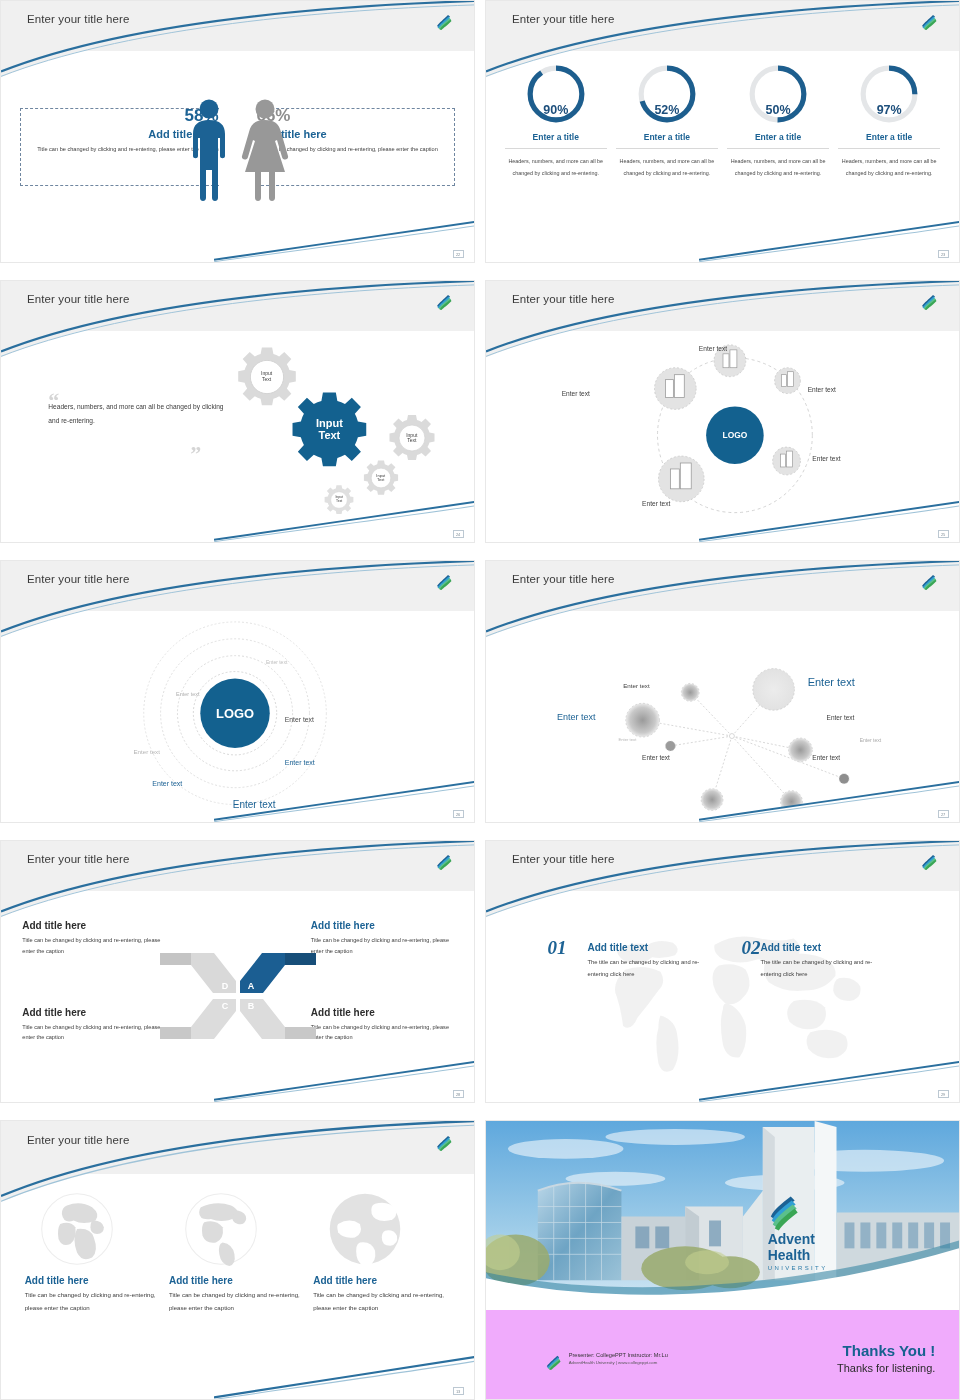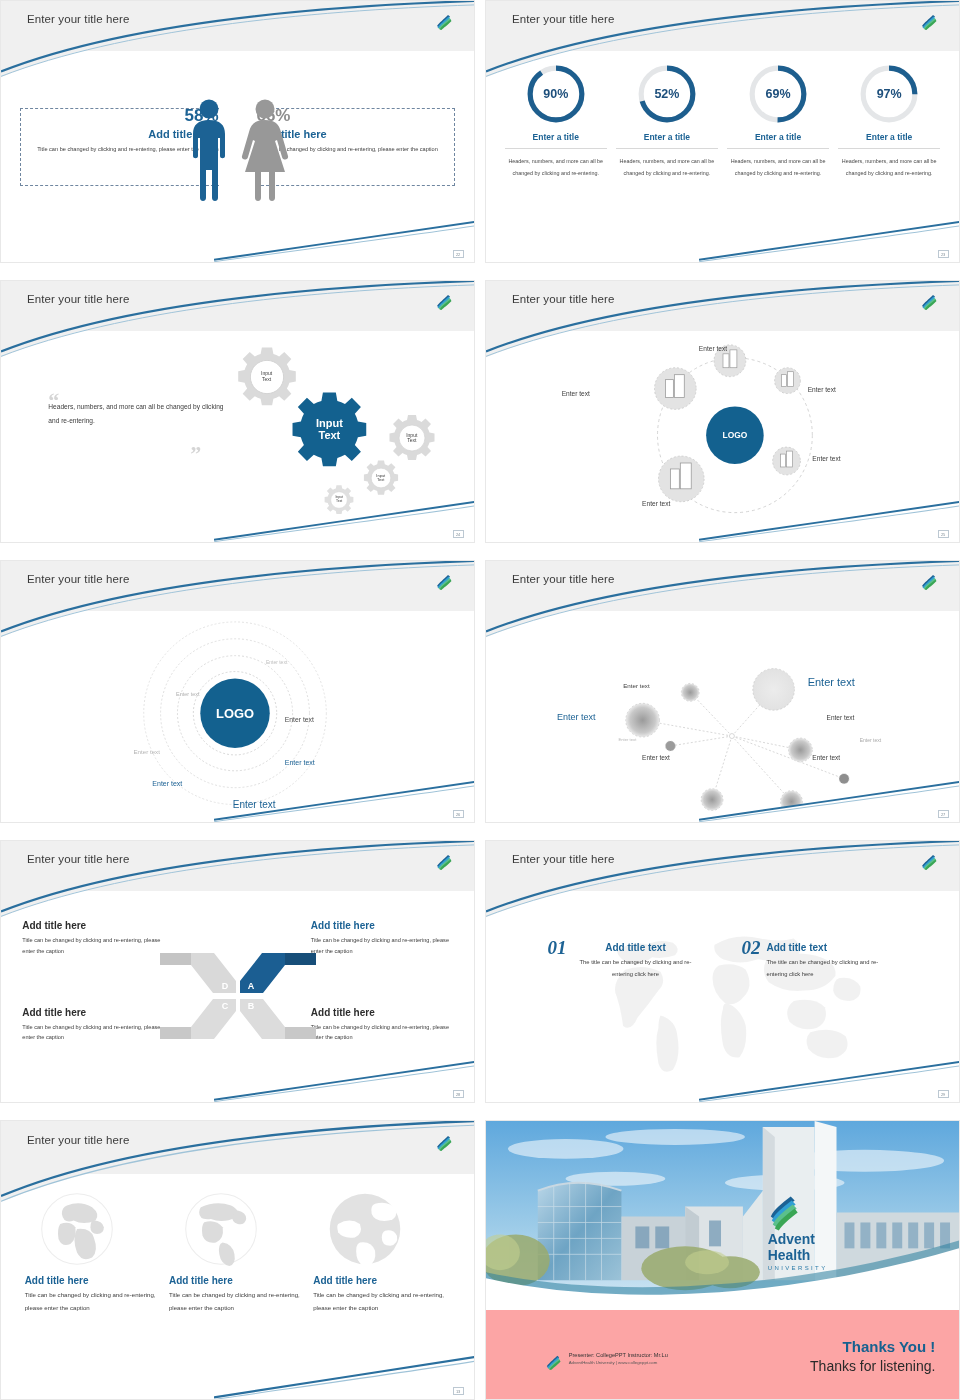--- a/index.html
+++ b/index.html
@@ -61,21 +61,21 @@
   .s1-right{ position:absolute; right:4%; top:26%; width:42%; text-align:left; }
   .s1-left .pct{ color:#1c6294;}
   .s1-right .pct{ color:#8d8d8d;}
   .s1-fig { position:absolute; left:50%; top:21%; transform:translateX(-50%); }
   .dashbox { position:absolute; border:1px dashed #6f86a0; }
 
   
   .donuts { position:absolute; left:3%; top:6%; width:94%; display:flex; justify-content:space-around;}
   .donut-col { width:23%; text-align:center; }
   .donut-wrap{ position:relative; width:62px;height:62px;margin:0 auto; }
-  .donut-val { position:absolute; left:0; top:0; width:100%; height:100%;
+  .donut-val { position:absolute; left:0; top:16px; width:100%; height:100%;
                display:flex;align-items:center;justify-content:center;
                font-size:12.5px;font-weight:bold;color:#1d4f7c; }
   .donut-title{ font-size:8.5px;font-weight:bold;color:#1c6294;margin-top:7px;
                 padding-bottom:6px;border-bottom:1px solid #d8d8d8; }
   .donut-desc{ font-size:5.4px;color:#4a4a4a;line-height:2.1;margin-top:7px;}
 
   
   .quote-block{ position:absolute; left:10%; top:33%; width:38%; }
   .quote-txt{ font-size:6.6px;color:#3c3c3c;line-height:2.1; }
   .qmark{ font-size:22px;color:#d5d5d5;font-weight:bold;font-family:"Liberation Serif",serif;line-height:.6;}
@@ -92,24 +92,24 @@
         font-family:"Liberation Serif",serif;}
   .numtitle{ font-size:10px;font-weight:bold;color:#1c6294;}
   .numdesc{ font-size:5.8px;color:#3c3c3c;line-height:2;}
 
   
   .globe-col{ position:absolute; top:6%; width:30%; text-align:left;}
   .globe-t{ font-size:10px;font-weight:bold;color:#1c6294;margin-top:4px;}
   .globe-d{ font-size:6.1px;color:#3c3c3c;line-height:2;margin-top:3px;}
 
   
-  .final{ position:relative;width:475px;height:100%;overflow:hidden;background:#fca5a5;border:1px solid #e8e8e8;}
+  .final{ position:relative;width:475px;height:100%;overflow:hidden;background:#f0abfc;border:1px solid #e8e8e8;}
   .thanks{ position:absolute; right:5%; bottom:9%; text-align:right;}
   .thanks-h{ font-size:15px;font-weight:bold;color:#17618f;}
-  .thanks-s{ font-size:14px;color:#2a2a2a;margin-top:3px;}
+  .thanks-s{ font-size:11px;color:#2a2a2a;margin-top:3px;}
   .pres{ position:absolute; left:12%; bottom:10%; }
   .pres-1{ font-size:5.6px;color:#333;}
   .pres-2{ font-size:4.3px;color:#555;margin-top:2px;}
 </style>
 </head>
 <body>
 
 <div class="grid">
 
   <div class="slide">
@@ -197,21 +197,21 @@
           </div>
           <div class="donut-title">Enter a title</div>
           <div class="donut-desc">Headers, numbers, and more can all be changed by clicking and re-entering.</div>
         </div>
         <div class="donut-col">
           <div class="donut-wrap">
             <svg viewBox="0 0 36 36" width="62" height="62">
               <circle cx="18" cy="18" r="15" fill="none" stroke="#e4e6e8" stroke-width="3"></circle>
               <circle cx="18" cy="18" r="15" fill="none" stroke="#1d5e8e" stroke-width="3" stroke-dasharray="47.1 94.2" transform="rotate(-90 18 18)" stroke-linecap="butt"></circle>
             </svg>
-            <div class="donut-val">69%</div>
+            <div class="donut-val">50%</div>
           </div>
           <div class="donut-title">Enter a title</div>
           <div class="donut-desc">Headers, numbers, and more can all be changed by clicking and re-entering.</div>
         </div>
         <div class="donut-col">
           <div class="donut-wrap">
             <svg viewBox="0 0 36 36" width="62" height="62">
               <circle cx="18" cy="18" r="15" fill="none" stroke="#e4e6e8" stroke-width="3"></circle>
               <circle cx="18" cy="18" r="15" fill="none" stroke="#1d5e8e" stroke-width="3" stroke-dasharray="23.6 94.2" transform="rotate(-90 18 18)" stroke-linecap="butt"></circle>
             </svg>
@@ -569,28 +569,28 @@
           <path d="M86 96 q14 4 16 18 q4 22 -4 34 q-10 6 -14 -6 q-4 -22 0 -34 q0 -8 2 -12 z"></path>
           <path d="M138 28 q20 -12 44 -6 q18 4 32 0 q10 8 4 16 q-20 8 -38 4 q-18 6 -34 0 q-10 -6 -8 -14 z"></path>
           <path d="M142 48 q16 -4 26 4 q8 16 -2 26 q-8 10 -18 6 q-12 -10 -12 -24 q0 -8 6 -12 z"></path>
           <path d="M150 84 q14 6 18 22 q2 20 -6 30 q-12 2 -16 -12 q-4 -22 0 -34 q0 -6 4 -6 z"></path>
           <path d="M188 42 q28 -10 52 -2 q16 6 14 18 q-10 14 -30 14 q-20 2 -34 -8 q-8 -10 -2 -22 z"></path>
           <path d="M214 82 q20 -4 30 6 q4 14 -8 20 q-16 4 -26 -6 q-6 -12 4 -20 z"></path>
           <path d="M230 112 q22 -6 34 4 q6 14 -8 20 q-18 4 -28 -8 q-4 -10 2 -16 z"></path>
           <path d="M258 60 q14 -2 20 8 q2 12 -10 14 q-14 0 -16 -10 q0 -10 6 -12 z"></path>
         </g>
       </svg>
-      <div style="position:absolute;left:13%;top:22%;display:flex;align-items:flex-start;gap:4px;text-align:center;">
+      <div style="position:absolute;left:13%;top:22%;display:flex;align-items:flex-start;gap:21px;">
         <div class="num">01</div>
         <div style="margin-top:5px;">
           <div class="numtitle">Add title text</div>
           <div class="numdesc" style="margin-top:4px;width:130px;">The title can be changed by clicking and re-entering click here</div>
         </div>
       </div>
-      <div style="position:absolute;left:54%;top:22%;display:flex;align-items:flex-start;gap:6px;">
+      <div style="position:absolute;left:54%;top:22%;display:flex;align-items:flex-start;gap:0;">
         <div class="num">02</div>
         <div style="margin-top:5px;">
           <div class="numtitle">Add title text</div>
           <div class="numdesc" style="margin-top:4px;width:130px;">The title can be changed by clicking and re-entering click here</div>
         </div>
       </div>
     </div>
     <svg class="botcurve" viewBox="0 0 260 42" preserveAspectRatio="none">
       <path d="M0,40 C80,28 180,14 260,2 L260,42 L0,42 Z" fill="#ffffff"></path>
       <path d="M0,40 C80,28 180,14 260,2" stroke="#2a6f9e" stroke-width="2" fill="none"></path>

